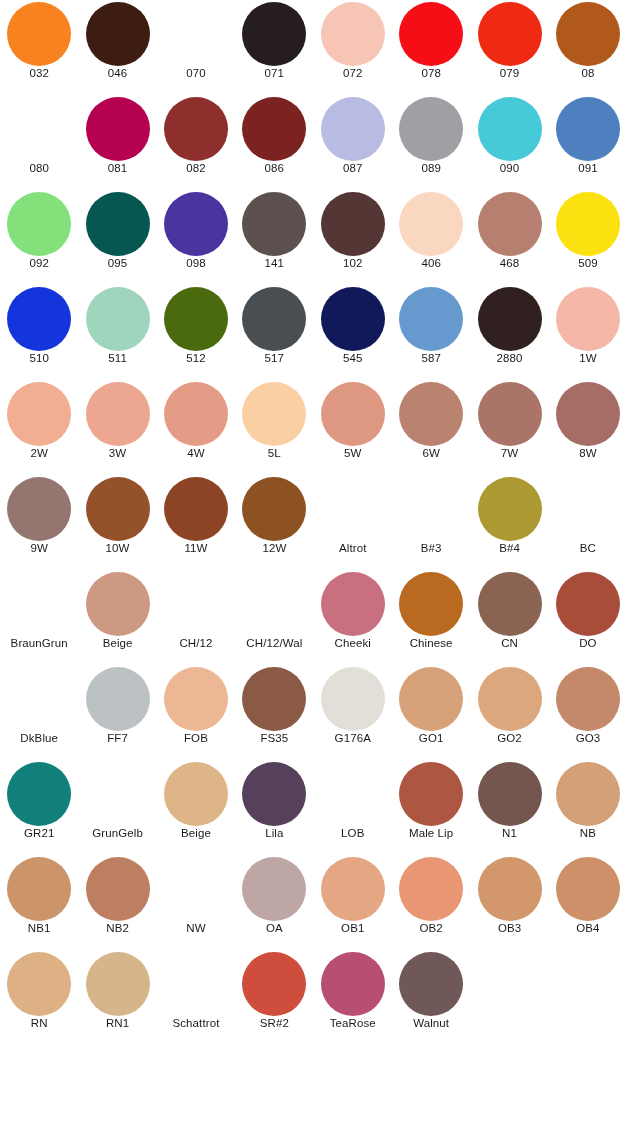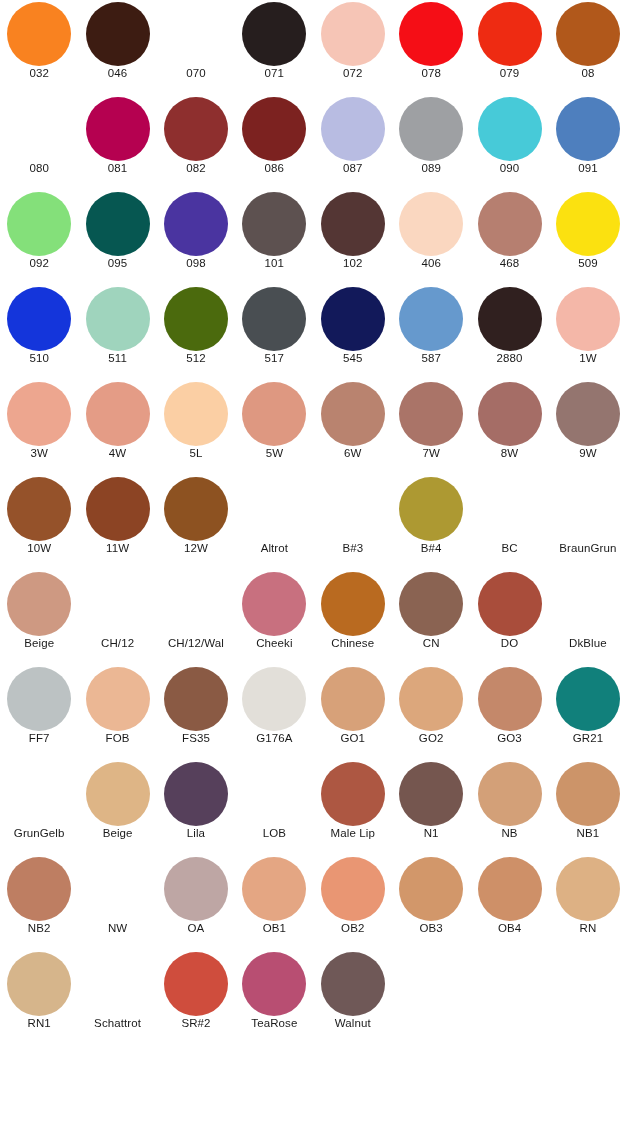--- a/index.html
+++ b/index.html
@@ -126,21 +126,21 @@
     <div class="swatch-cell">
       <div class="swatch-dot" style="background: rgb(6, 87, 81);"></div>
       <div class="swatch-label">095</div>
     </div>
     <div class="swatch-cell">
       <div class="swatch-dot" style="background: rgb(74, 52, 160);"></div>
       <div class="swatch-label">098</div>
     </div>
     <div class="swatch-cell">
       <div class="swatch-dot" style="background: rgb(93, 81, 80);"></div>
-      <div class="swatch-label">101</div>
+      <div class="swatch-label">141</div>
     </div>
     <div class="swatch-cell">
       <div class="swatch-dot" style="background: rgb(84, 54, 52);"></div>
       <div class="swatch-label">102</div>
     </div>
     <div class="swatch-cell">
       <div class="swatch-dot" style="background: rgb(250, 215, 192);"></div>
       <div class="swatch-label">406</div>
     </div>
     <div class="swatch-cell">
@@ -175,20 +175,24 @@
       <div class="swatch-dot" style="background: rgb(102, 153, 205);"></div>
       <div class="swatch-label">587</div>
     </div>
     <div class="swatch-cell">
       <div class="swatch-dot" style="background: rgb(48, 32, 31);"></div>
       <div class="swatch-label">2880</div>
     </div>
     <div class="swatch-cell">
       <div class="swatch-dot" style="background: rgb(244, 183, 168);"></div>
       <div class="swatch-label">1W</div>
+    </div>
+    <div class="swatch-cell">
+      <div class="swatch-dot" style="background: rgb(242, 174, 147);"></div>
+      <div class="swatch-label">2W</div>
     </div>
     <div class="swatch-cell">
       <div class="swatch-dot" style="background: rgb(237, 166, 143);"></div>
       <div class="swatch-label">3W</div>
     </div>
     <div class="swatch-cell">
       <div class="swatch-dot" style="background: rgb(228, 156, 134);"></div>
       <div class="swatch-label">4W</div>
     </div>
     <div class="swatch-cell">

